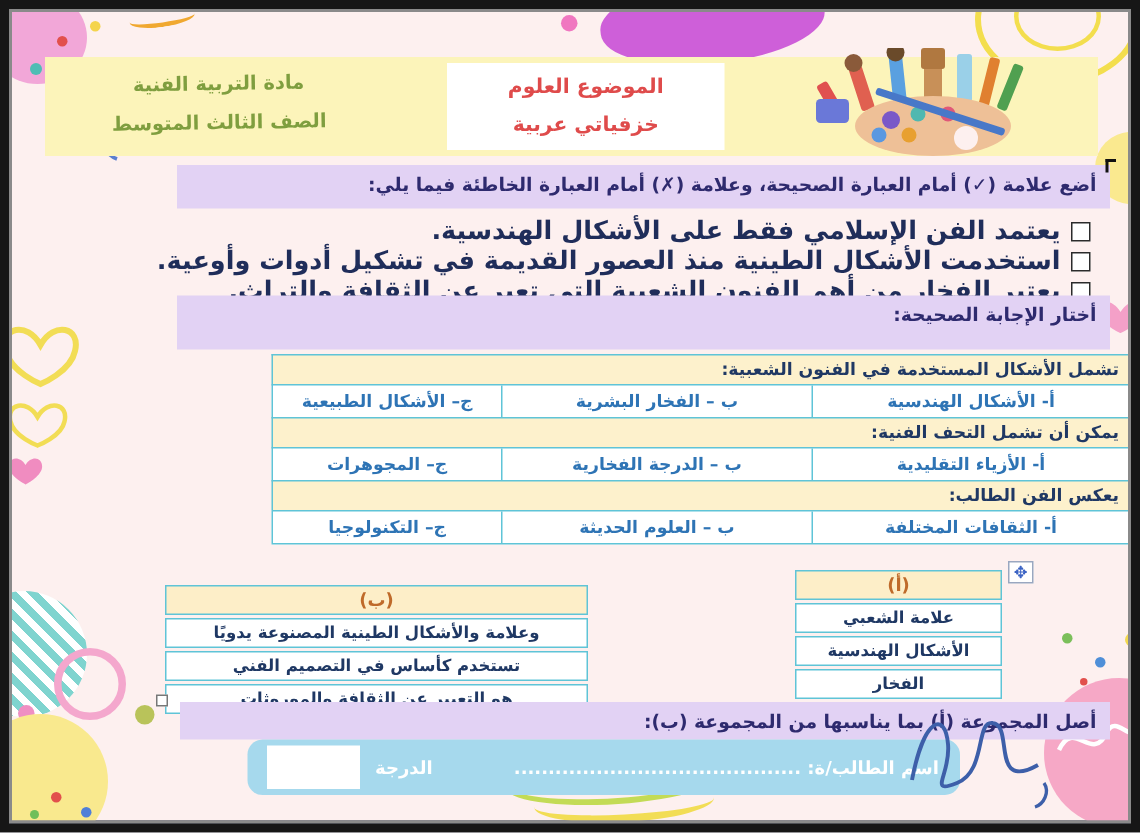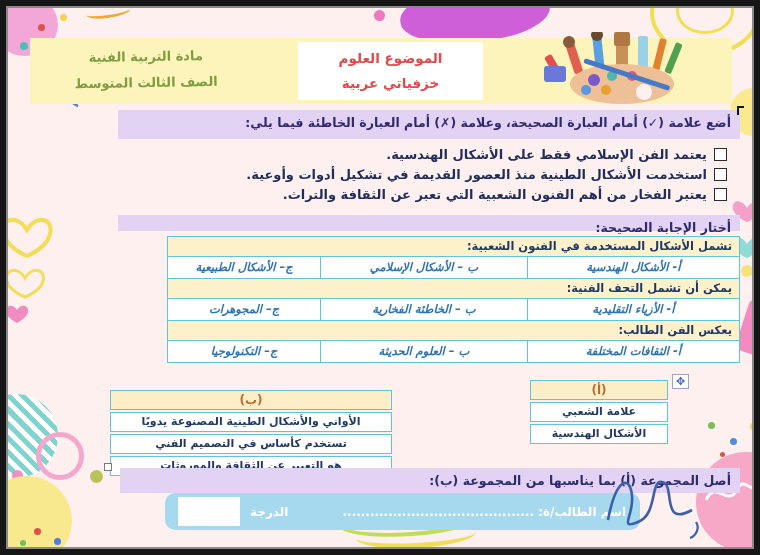--- a/index.html
+++ b/index.html
@@ -12,34 +12,34 @@
   
   .hdr-bar{left:22px;top:30px;width:702px;height:66px;background:#fcf4ba;}
   .subject{left:38px;top:36px;width:200px;height:58px;color:#7f9e3f;font-weight:bold;
            font-size:13px;text-align:center;direction:rtl;line-height:26px;transform:rotate(-1deg);}
   .title-box{left:290px;top:34px;width:185px;height:58px;background:#ffffff;color:#df4b4b;
              font-weight:bold;font-size:13.5px;text-align:center;direction:rtl;line-height:25px;padding-top:4px;}
   
   .bar{background:#e2d2f4;color:#2e2a6e;font-weight:bold;font-size:12.5px;direction:rtl;
        text-align:right;padding:5px 9px 0 0;}
   .bar1{left:110px;top:102px;width:622px;height:29px;}
-  .bar2{left:110px;top:207px;width:622px;height:16px;}
+  .bar2{left:110px;top:189px;width:622px;height:36px;}
   .bar3{left:112px;top:460px;width:620px;height:25px;}
   
   .tf-row{right:25px;direction:rtl;display:flex;align-items:center;gap:7px;
-          color:#1f2d5a;font-weight:bold;font-size:13px;height:16px;}
+          color:#1f2d5a;font-weight:bold;font-size:17px;height:16px;}
   .cb{width:11px;height:11px;border:1.6px solid #2b2b2b;background:#fff;flex:0 0 auto;}
   
-  .mcq{left:159px;top:228px;width:573px;}
+  .mcq{left:173px;top:228px;width:573px;}
   .q-row{height:19px;line-height:19px;background:#fdf1cc;color:#1f3864;direction:rtl;text-align:right;
          font-size:11.5px;font-weight:bold;padding-right:7px;border:1.5px solid #5fc4d7;border-bottom:none;}
   .a-row{height:21px;display:flex;direction:rtl;background:#fff;border:1.5px solid #5fc4d7;border-bottom:none;}
   .a-row:last-child{border-bottom:1.5px solid #5fc4d7;}
   .mcq > div:last-child{border-bottom:1.5px solid #5fc4d7;}
-  .a-cell{line-height:21px;text-align:center;color:#2e74b5;font-weight:bold;font-size:11.5px;font-style:italic;}
+  .a-cell{line-height:21px;text-align:center;color:#2e74b5;font-weight:bold;font-size:11.5px;}
   .ca{width:37%;} .cbm{width:36%;border-left:1.5px solid #5fc4d7;border-right:1.5px solid #5fc4d7;} .cc{flex:1;}
   
   .match{display:flex;flex-direction:column;gap:2px;direction:rtl;}
   .match .mrow{border:1.5px solid #5fc4d7;background:#fff;text-align:center;color:#1f3864;
                font-weight:bold;font-size:11px;height:18px;line-height:18px;}
   .match .mhd{background:#fdeec8;color:#bf6a2a;font-size:12px;}
   .match-a{left:522px;top:372px;width:138px;}
   .match-b{left:102px;top:382px;width:282px;}
   .move-handle{left:664px;top:366px;width:17px;height:15px;background:#fff;border:1px solid #9aa7c0;
                color:#3b63c4;font-size:11px;line-height:14px;text-align:center;}
@@ -153,48 +153,49 @@
       <span class="cb"></span>
       <span>يعتبر الفخار من أهم الفنون الشعبية التي تعبر عن الثقافة والتراث.</span>
     </div>
 
     <div class="abs bar bar2">أختار الإجابة الصحيحة:</div>
 
     <div class="abs mcq">
       <div class="q-row">تشمل الأشكال المستخدمة في الفنون الشعبية:</div>
       <div class="a-row">
         <div class="a-cell ca">أ- الأشكال الهندسية</div>
-        <div class="a-cell cbm">ب – الأشكال الإسلامي</div>
+        <div class="a-cell cbm">ب – الفخار البشرية</div>
         <div class="a-cell cc">ج– الأشكال الطبيعية</div>
       </div>
       <div class="q-row">يمكن أن تشمل التحف الفنية:</div>
       <div class="a-row">
         <div class="a-cell ca">أ- الأزياء التقليدية</div>
-        <div class="a-cell cbm">ب – الخاطئة الفخارية</div>
+        <div class="a-cell cbm">ب – الدرجة الفخارية</div>
         <div class="a-cell cc">ج– المجوهرات</div>
       </div>
       <div class="q-row">يعكس الفن الطالب:</div>
       <div class="a-row">
         <div class="a-cell ca">أ- الثقافات المختلفة</div>
         <div class="a-cell cbm">ب – العلوم الحديثة</div>
         <div class="a-cell cc">ج– التكنولوجيا</div>
       </div>
     </div>
 
     <div class="abs move-handle">✥</div>
 
     <div class="abs match match-a">
       <div class="mrow mhd">(أ)</div>
       <div class="mrow">علامة الشعبي</div>
       <div class="mrow">الأشكال الهندسية</div>
+      <div class="mrow">الفخار</div>
     </div>
 
     <div class="abs match match-b">
       <div class="mrow mhd">(ب)</div>
-      <div class="mrow">الأواني والأشكال الطينية المصنوعة يدويًا</div>
+      <div class="mrow">وعلامة والأشكال الطينية المصنوعة يدويًا</div>
       <div class="mrow">تستخدم كأساس في التصميم الفني</div>
       <div class="mrow">هو التعبير عن الثقافة والموروثات</div>
     </div>
 
     <div class="abs sel-square"></div>
 
     <div class="abs bar bar3">أصل المجموعة (أ) بما يناسبها من المجموعة (ب):</div>
 
     <div class="abs name-bar">
       <span class="name-label">اسم الطالب/ة: ..........................................</span>

